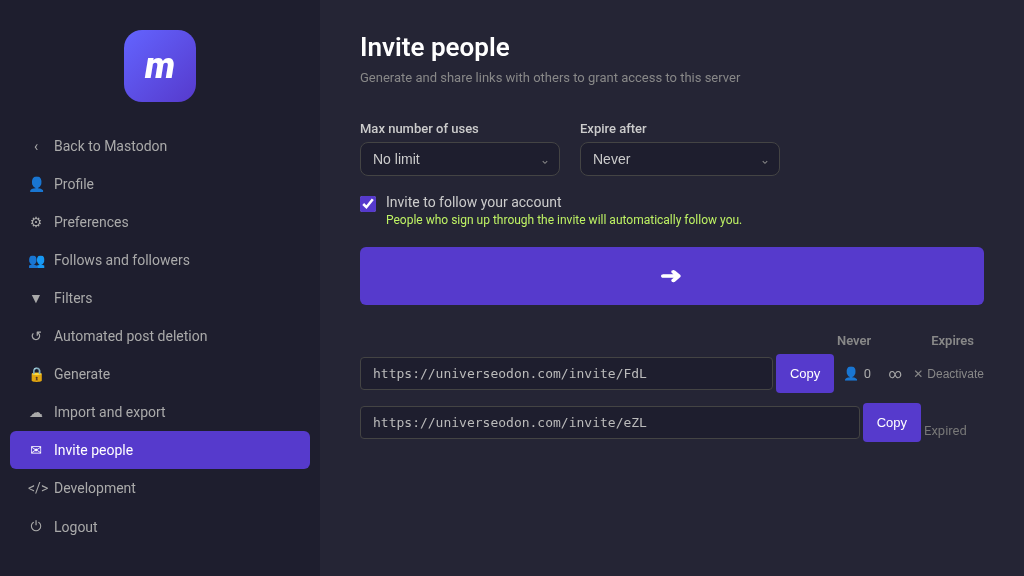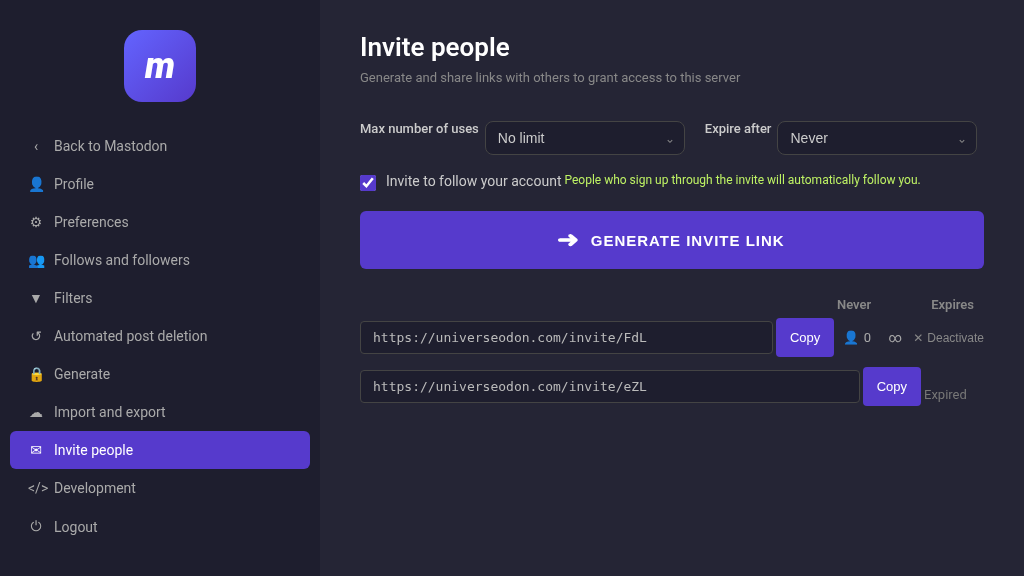--- a/index.html
+++ b/index.html
@@ -95,21 +95,21 @@
     }
 
     .form-row {
       display: flex;
       gap: 20px;
       margin-bottom: 18px;
     }
 
     .form-group {
       display: flex;
-      flex-direction: row;
+      flex-direction: column;
       gap: 6px;
     }
 
     .form-group label {
       font-size: 13px;
       color: #ccc;
       font-weight: 500;
     }
 
     .form-select {
@@ -150,21 +150,21 @@
       width: 16px;
       height: 16px;
       margin-top: 2px;
       accent-color: #563acc;
       cursor: pointer;
       flex-shrink: 0;
     }
 
     .checkbox-label {
       display: flex;
-      flex-direction: row;
+      flex-direction: column;
       gap: 3px;
     }
 
     .checkbox-label .main-label {
       font-size: 14px;
       color: #ccc;
     }
 
     .checkbox-label .sub-label {
       font-size: 12px;
@@ -370,21 +370,20 @@
   <div class="checkbox-row">
     <input type="checkbox" id="follow-checkbox" checked="" style="">
     <div class="checkbox-label">
       <span class="main-label">Invite to follow your account</span>
       <span class="sub-label">People who sign up through the invite will automatically follow you.</span>
     </div>
   </div>
 
   <button class="generate-btn">
     <span class="arrow-icon">➜</span>
-    <span>GENERATE INVITE LINK</span>
   </button>
 
   <div class="table-header">
     <span>Never</span>
     <span>Expires</span>
   </div>
 
   <div id="invite-rows">
       <div class="invite-row">
         <span class="invite-url">https://universeodon.com/invite/FdL</span>

